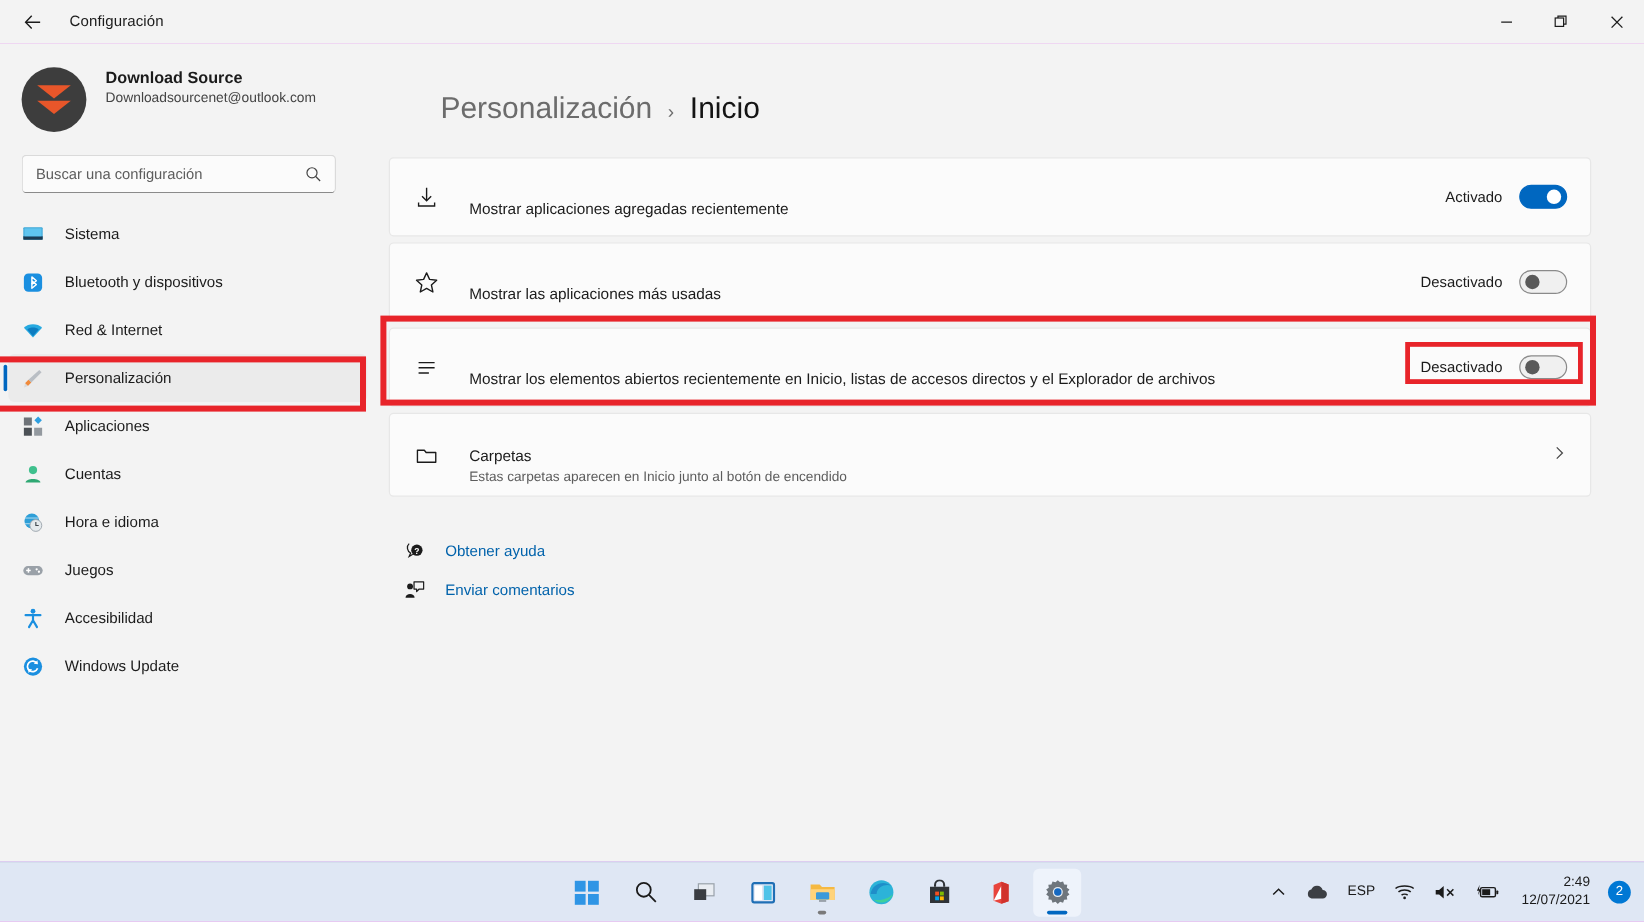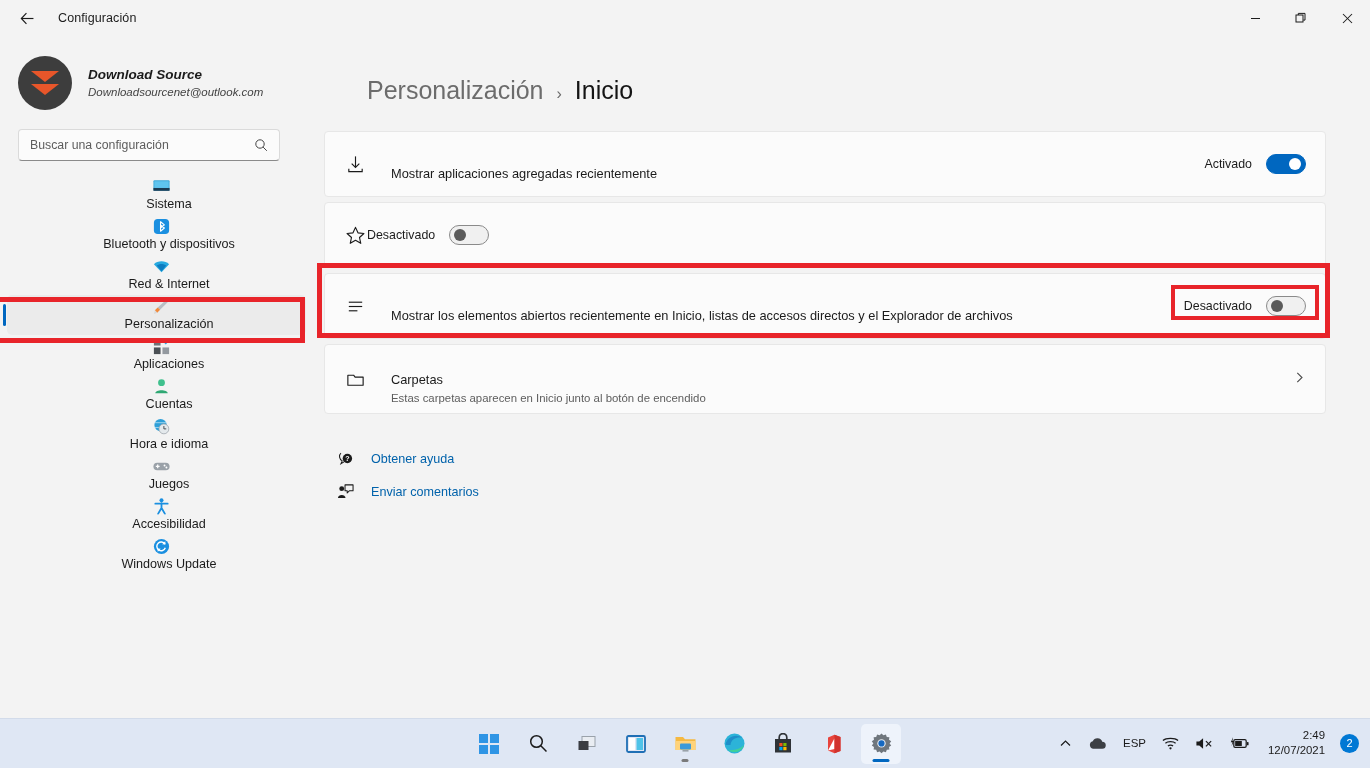--- a/index.html
+++ b/index.html
@@ -36,21 +36,21 @@
     width: 46px; height: 36px; display: flex; align-items: center; justify-content: center;
     cursor: pointer; color: #1b1b1b;
   }
 
   
   .sidebar {
     position: absolute; left: 0; top: 36px; width: 320px; height: 682px;
     background: #f3f3f3;
   }
   .profile {
-    display: flex; align-items: center; padding: 20px 0 0 18px; cursor: pointer; font-style: italic;
+    display: flex; padding: 20px 0 0 18px; cursor: pointer;
   }
   .avatar {
     width: 54px; height: 54px; border-radius: 50%;
     background: #3d3d3d; flex: 0 0 54px;
     display: flex; flex-direction: column; align-items: center; justify-content: center;
   }
   .chev {
     width: 0; height: 0;
     border-left: 14px solid transparent;
     border-right: 14px solid transparent;
@@ -74,21 +74,21 @@
     font-family: "Liberation Sans", sans-serif; font-size: 12.3px;
     color: #1b1b1b; padding-left: 11px;
   }
   .searchwrap input::placeholder { color: #5d5d5d; }
   .search-icon { margin-right: 11px; color: #444; display: flex; }
 
   .navlist { margin-top: 14px; }
   .navitem {
     position: relative; height: 40px; margin: 0 14px 0 7px;
     display: flex; align-items: center; border-radius: 5px;
-    cursor: pointer; padding-left: 9px; flex-direction: column;
+    cursor: pointer; padding-left: 9px;
   }
   .navitem.active { background: #ebebeb; }
   .navitem.active::before {
     content: ""; position: absolute; left: -4px; top: 9px;
     width: 3px; height: 22px; background: #0067c0; border-radius: 2px;
   }
   .navicon { width: 22px; height: 22px; flex: 0 0 22px; display: flex; align-items: center; justify-content: center; }
   .navlabel { margin-left: 16px; font-size: 12.6px; color: #1b1b1b; }
 
   
@@ -389,20 +389,23 @@
         </div>
       </div>
 
       <div class="card">
         <div class="row">
           <span class="row-icon">
             <svg width="21" height="21" viewBox="0 0 22 22">
               <path d="M11 2.5 L13.6 8.2 L19.8 8.9 L15.2 13.1 L16.5 19.2 L11 16.1 L5.5 19.2 L6.8 13.1 L2.2 8.9 L8.4 8.2 Z" fill="none" stroke="currentColor" stroke-width="1.2" stroke-linejoin="round"></path>
             </svg>
           </span>
+          <div class="row-texts">
+            <div class="row-title">Mostrar las aplicaciones más usadas</div>
+          </div>
           <div class="row-right">
             <span class="toggle-label">Desactivado</span>
             <div class="toggle off">
               <div class="knob"></div>
             </div>
           </div>
         </div>
       </div>
 
       <div class="card">

